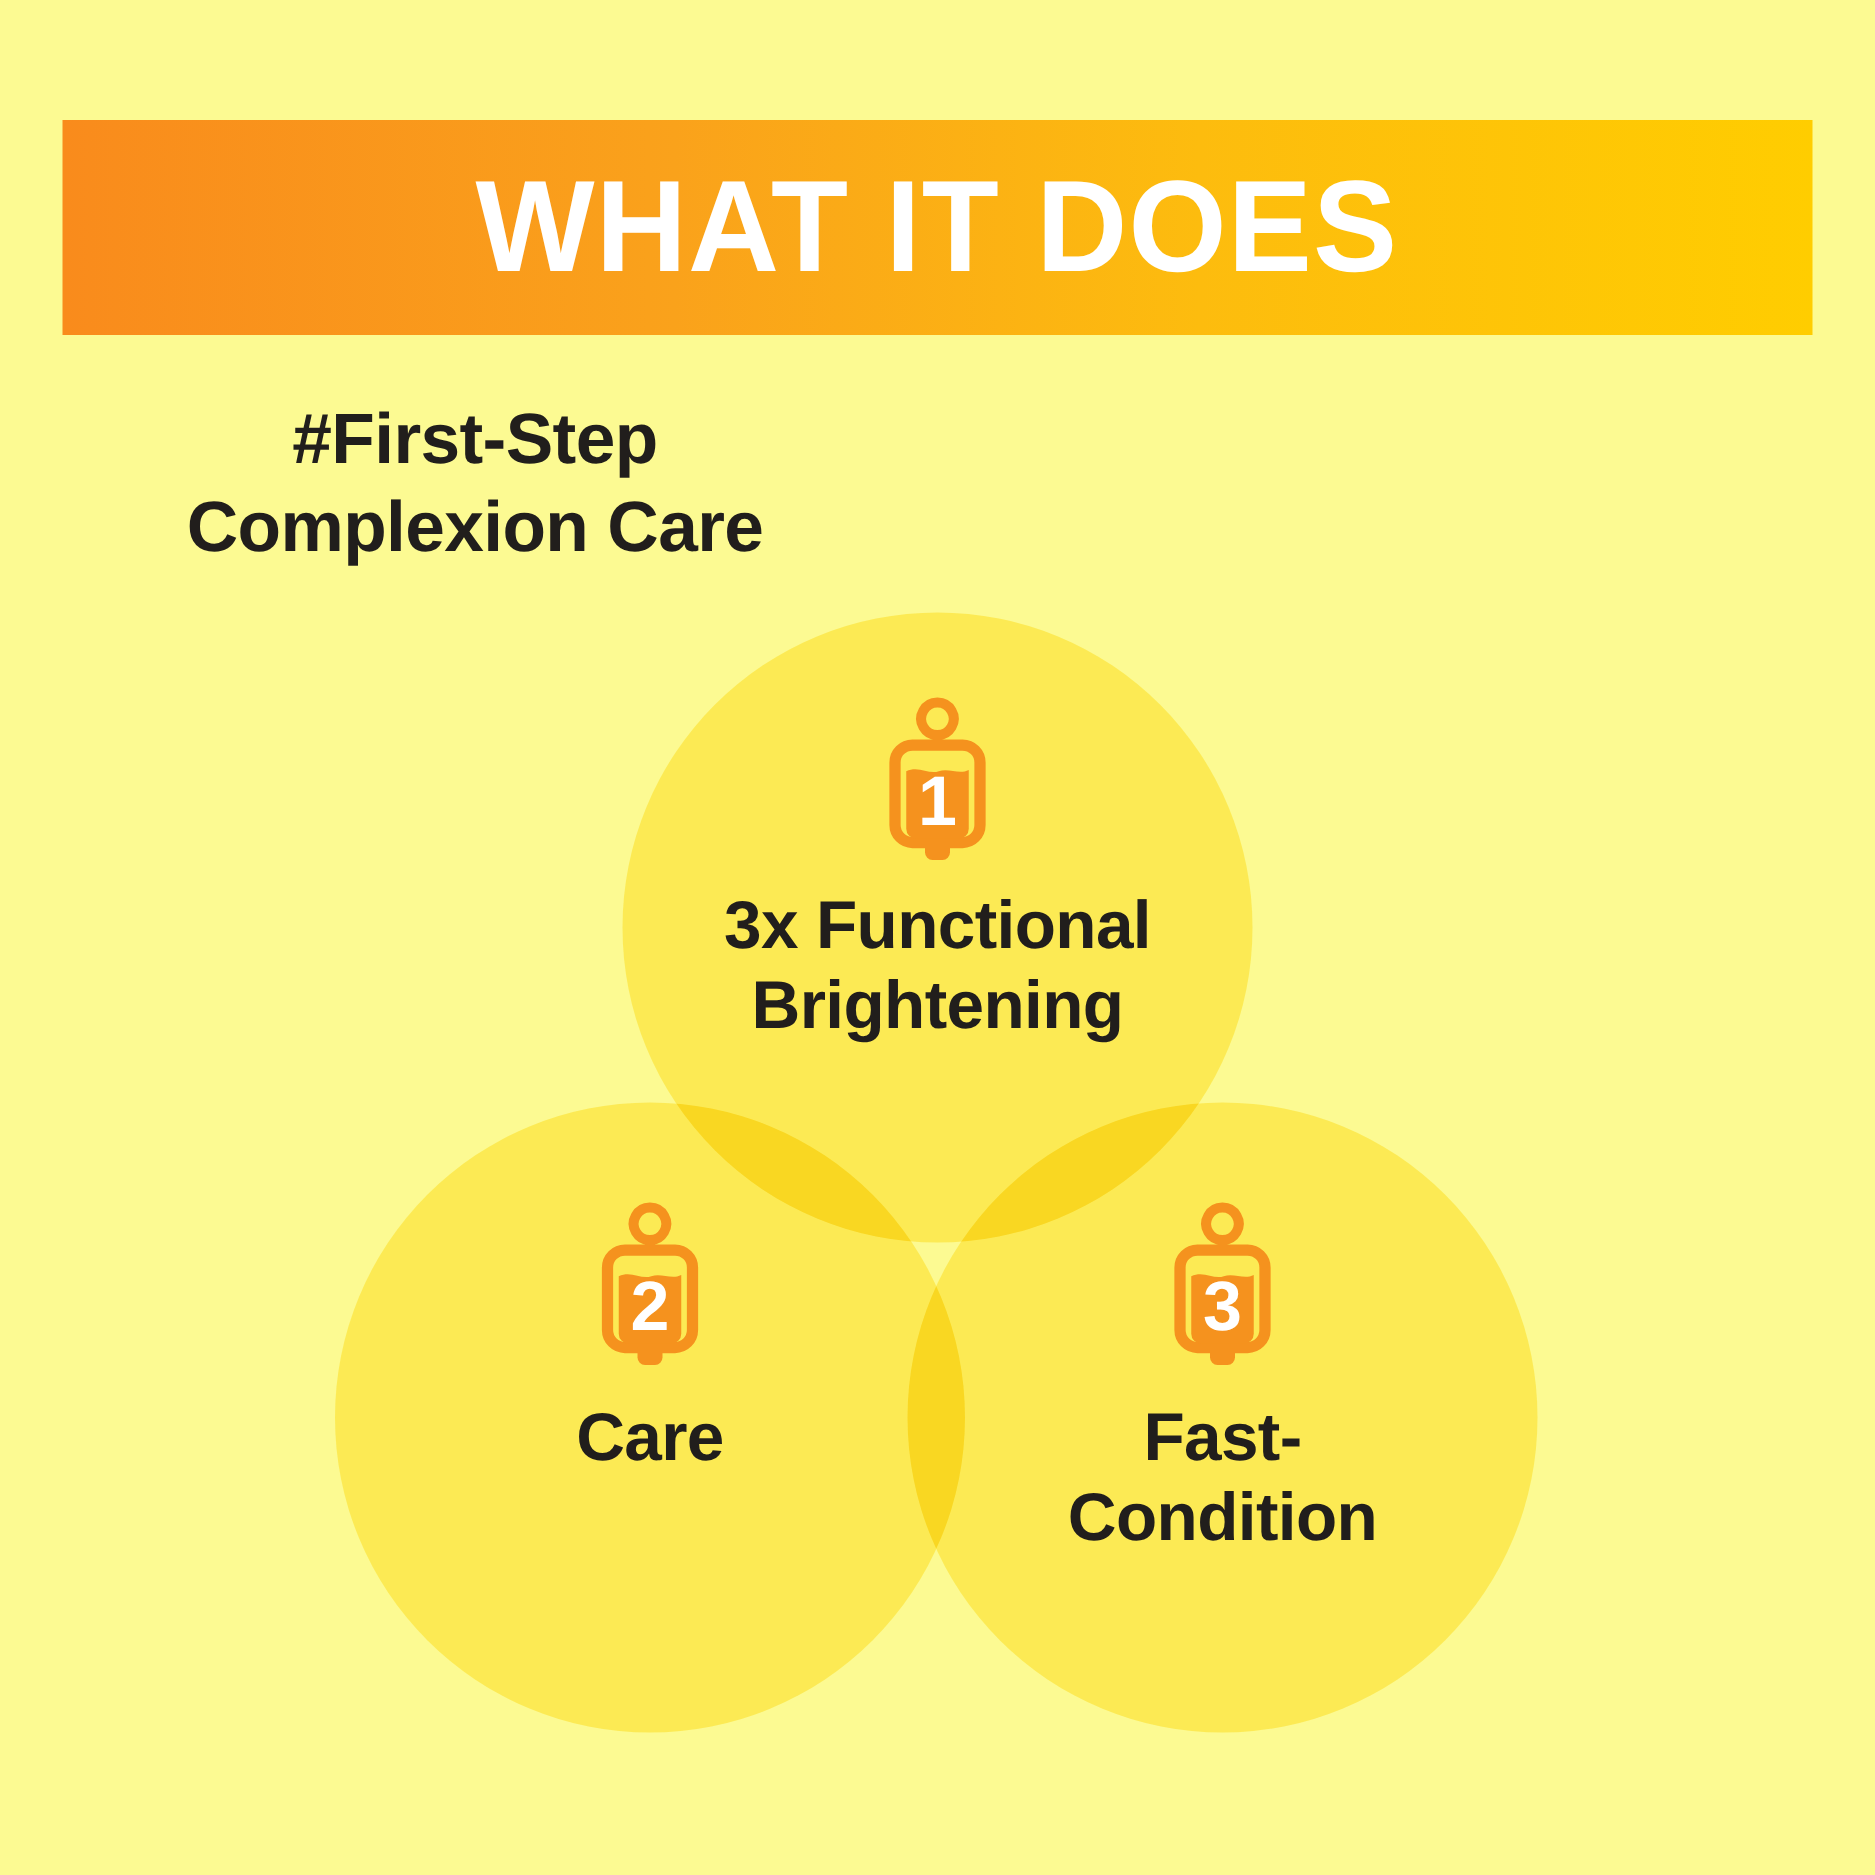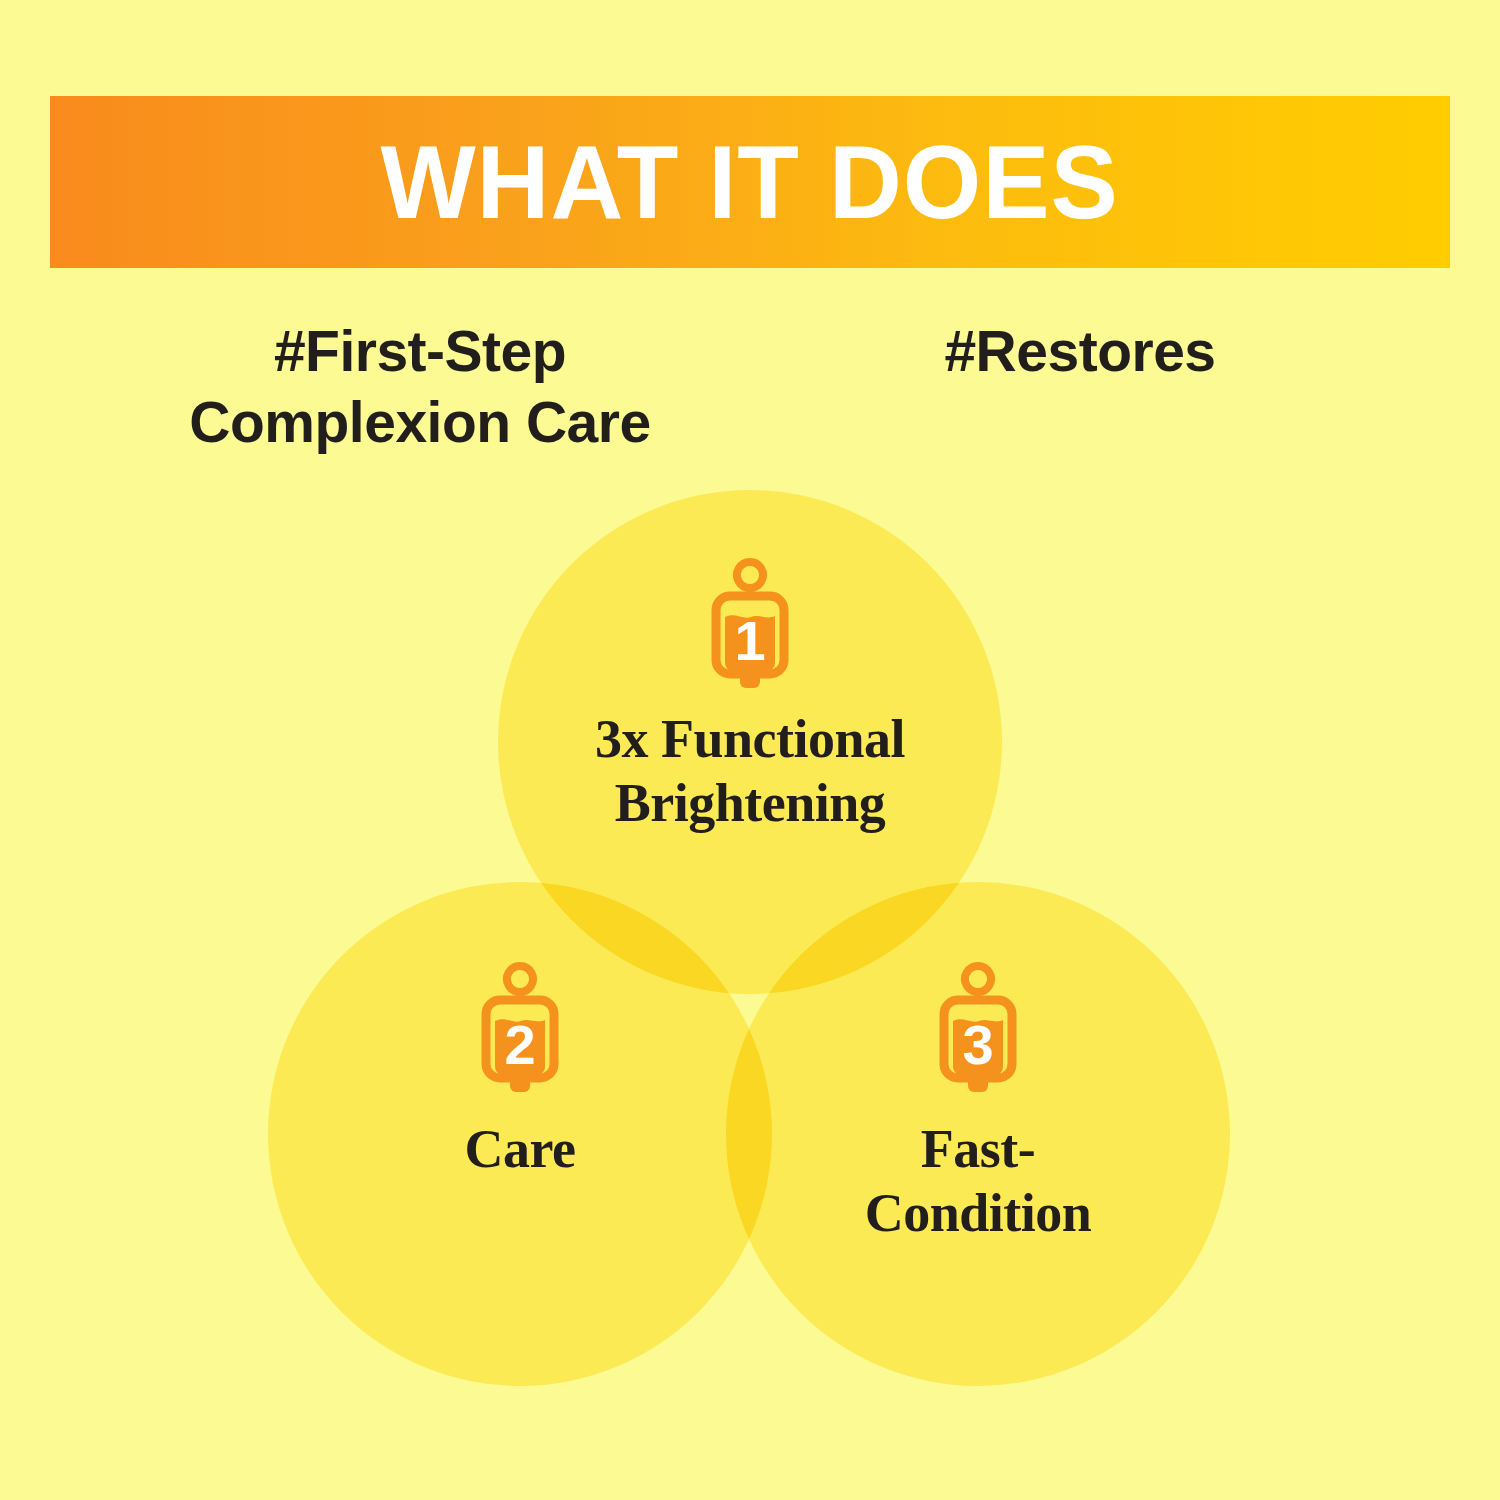--- a/index.html
+++ b/index.html
@@ -45,21 +45,21 @@
     transform: scaleX(0.97);
   }
 
   
   .tagline-row {
     position: absolute;
     left: 50px;
     top: 316px;
     width: 1400px;
     display: flex;
-    justify-content: center;
+    justify-content: space-between;
     align-items: flex-start;
   }
   .tagline {
     width: 660px;
     text-align: center;
     color: #211E1C;
     font-size: 57px;
     font-weight: 700;
     line-height: 1.25;
     font-family: "Liberation Sans", sans-serif;
@@ -114,41 +114,40 @@
   }
   .node.left .node-icon,
   .node.right .node-icon { margin-bottom: 22px; }
 
   .node-label {
     color: #211E1C;
     font-size: 54px;
     font-weight: 700;
     line-height: 1.18;
     text-align: center;
-    font-family: Liberation Serif, serif;
+    font-family: Liberation Sans, sans-serif;
     letter-spacing: -0.5px;
   }
   .node-label .ln { display: block; }
 </style>
 </head>
 <body>
 
 <div class="page">
 
   <div class="banner">
     <div class="banner-title">WHAT IT DOES</div>
   </div>
 
   <div class="tagline-row">
     <div class="tagline">
       <span class="ln">#First-Step</span>
       <span class="ln">Complexion Care</span>
     </div>
     <div class="tagline">
-      <span class="ln">#Restores</span>
     </div>
   </div>
 
   <div class="venn">
 
     <div class="venn-blobs">
       <div class="circle top"></div>
       <div class="circle left"></div>
       <div class="circle right"></div>
     </div>

